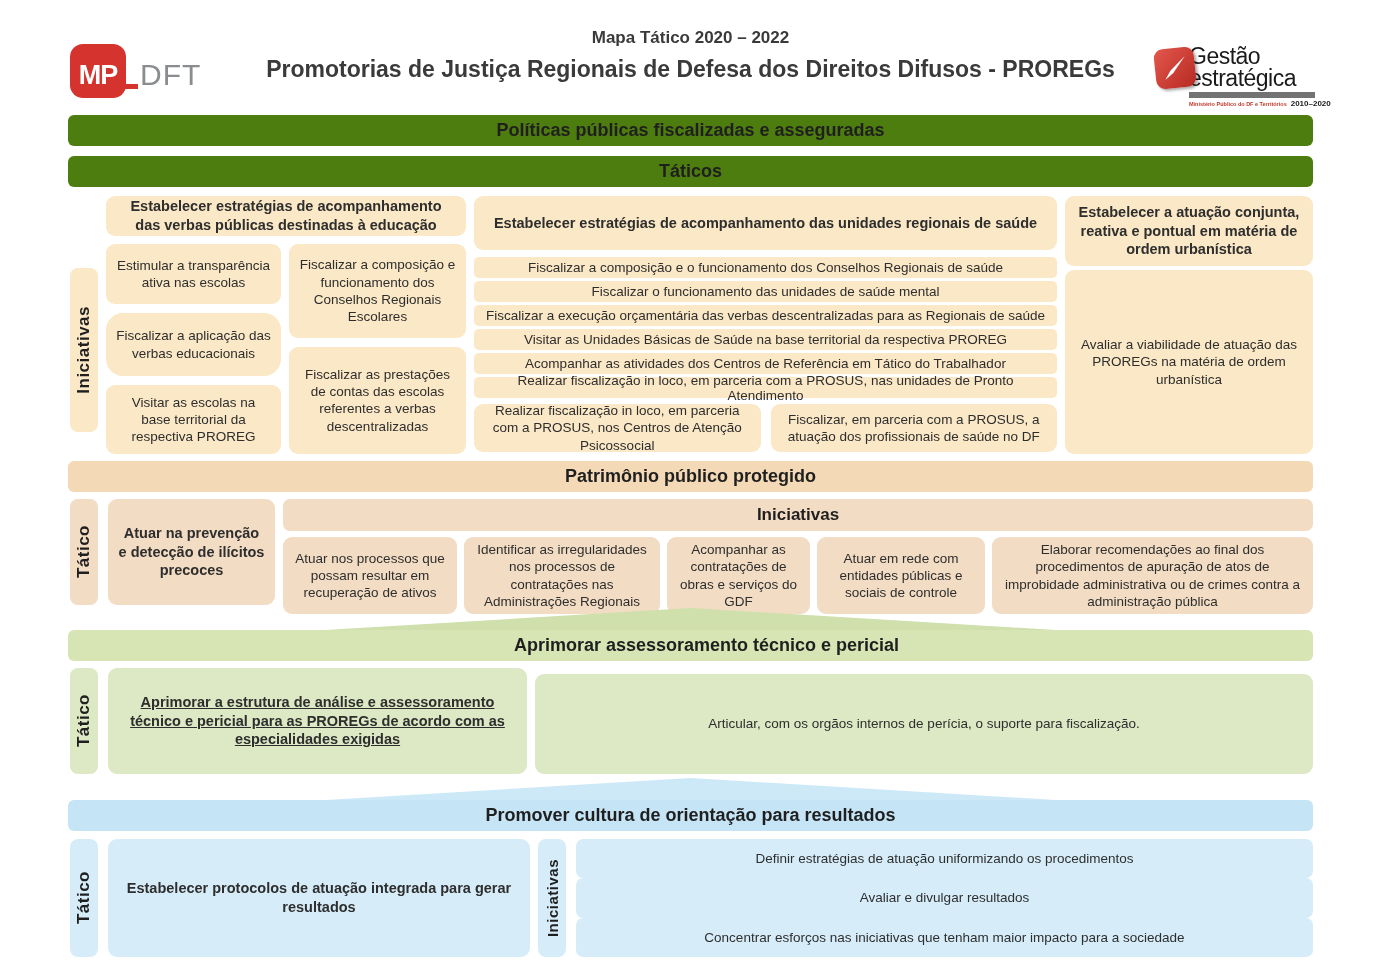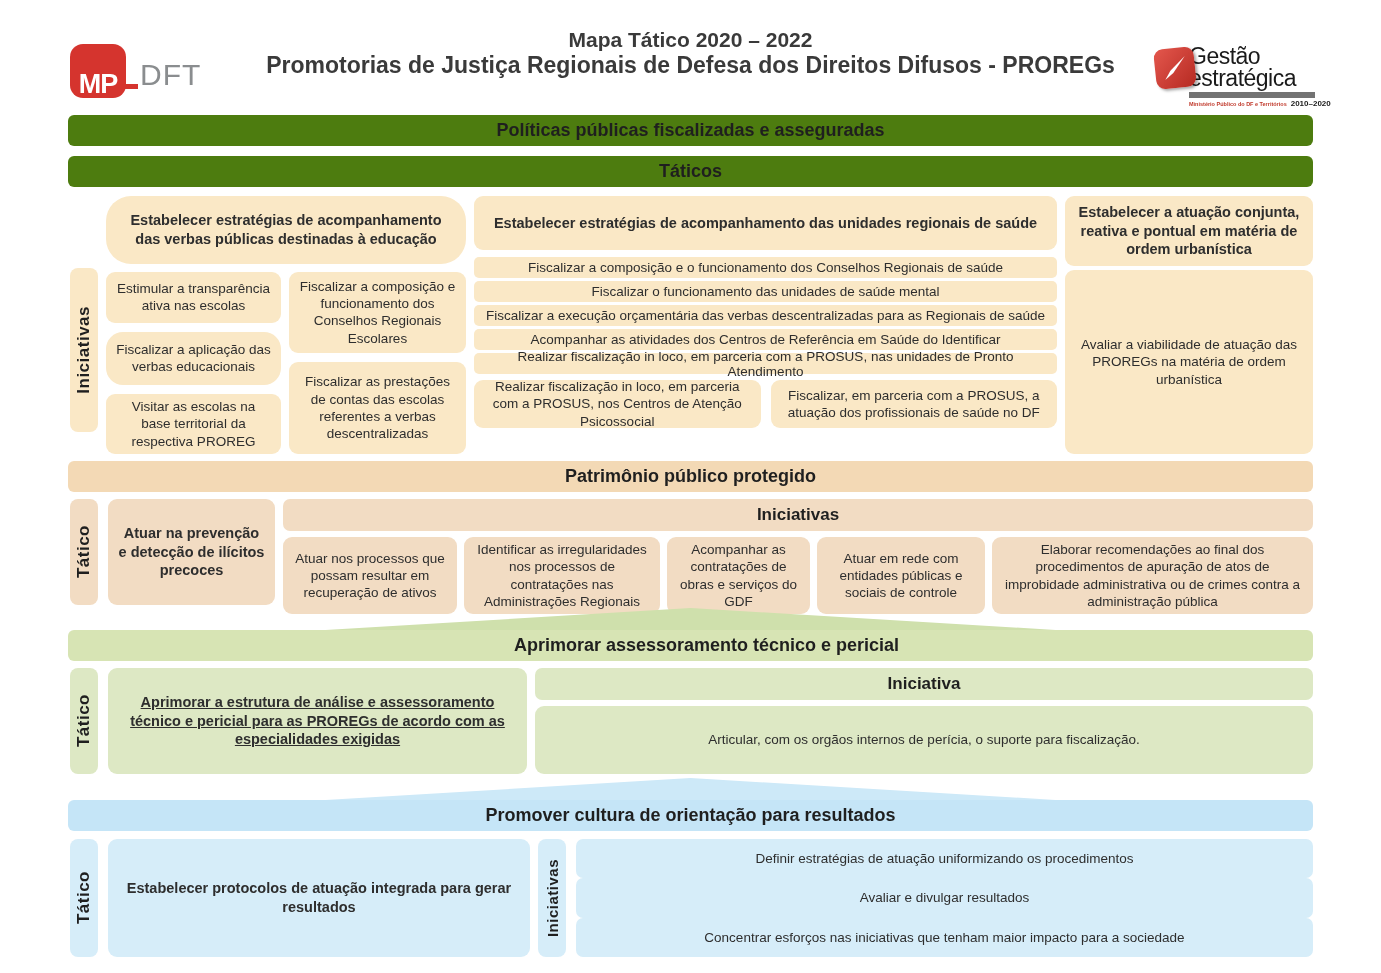--- a/index.html
+++ b/index.html
@@ -7,25 +7,25 @@
     position:relative; width:1381px; height:973px; background:#ffffff;
     font-family:"Liberation Sans", sans-serif; color:#2e2e2e; overflow:hidden;
   }
   
   .header { position:relative; height:112px; }
   .mpdft { position:absolute; left:70px; top:44px; display:flex; align-items:flex-end; }
   .mp-badge {
     position:relative; width:56px; height:54px; background:#d5342e;
     border-radius:13px; display:flex; align-items:flex-end; justify-content:center;
   }
-  .mp-badge span { color:#ffffff; font-weight:bold; font-size:27px; line-height:1; letter-spacing:-1px; }
+  .mp-badge span { color:#ffffff; font-weight:bold; font-size:27px; line-height:1; padding-bottom:9px; letter-spacing:-1px; }
   .mp-underscore { position:absolute; left:52px; bottom:9px; width:16px; height:5px; background:#d5342e; }
   .dft { color:#8a8d8f; font-size:30px; line-height:1; padding-bottom:8px; margin-left:14px; letter-spacing:1px; }
   .titles { position:absolute; left:0; right:0; top:28px; text-align:center; color:#3a3a3a; }
-  .title1 { font-weight:bold; font-size:21px; }
+  .title1 { font-weight:bold; font-size:17px; margin-bottom:8px; }
   .title2 { font-weight:bold; font-size:23px; }
   .gestao { position:absolute; right:66px; top:46px; width:160px; }
   .gestao-top { display:flex; align-items:flex-start; }
   .gestao-badge {
     width:40px; height:40px; background:linear-gradient(135deg,#e4574d,#b52a22);
     border-radius:9px; transform:rotate(-6deg); margin-right:-6px; margin-top:2px;
     display:flex; align-items:center; justify-content:center;
     box-shadow:2px 2px 3px rgba(0,0,0,0.35);
   }
   .pen-glyph { width:22px; height:22px; background:#ffffff; clip-path:polygon(0 100%, 28% 60%, 100% 0, 40% 72%); }
@@ -66,21 +66,21 @@
     font-weight:bold; font-size:17px; letter-spacing:0.5px; color:#1f1f1f;
   }
   
   .tacticals { display:flex; gap:8px; margin-left:70px; width:1243px; height:258px; box-sizing:border-box; }
   .y-side { margin-top:72px; height:164px; }
   .col1 { width:360px; flex:none; display:flex; flex-direction:column; }
   .col1-grid { display:flex; gap:8px; margin-top:8px; flex:1; }
   .col1-left  { width:175px; display:flex; flex-direction:column; gap:9px; }
   .col1-right { width:177px; display:flex; flex-direction:column; gap:9px; }
   .f53{flex:53;} .f57{flex:57;border-radius:17px;} .f62{flex:62;} .f84{flex:84;} .f97{flex:97;}
-  .col1-header { height:68px; flex:none;border-radius:25px; }
+  .col1-header { height:40px; flex:none; }
   .col2 { width:583px; flex:none; display:flex; flex-direction:column; }
   .col2-header { height:54px; flex:none; }
   .col2-rows { display:flex; flex-direction:column; gap:3px; margin-top:7px; }
   .row21 { height:21px; border-radius:5px; padding:0 8px; display:flex; align-items:center; justify-content:center; text-align:center; font-size:13.5px; box-sizing:border-box; }
   .col2-bottom { display:flex; gap:10px; margin-top:6px; }
   .col2-bottom .box { height:48px; width:287px; }
   .col3 { flex:1; display:flex; flex-direction:column; }
   .col3-header { height:70px; flex:none; }
   .col3-box { flex:1; margin-top:4px; }
   
@@ -168,21 +168,22 @@
         </div>
       </div>
     </div>
 
     <div class="col2">
       <div class="box ybox bold col2-header">Estabelecer estratégias de acompanhamento das unidades regionais de saúde</div>
       <div class="col2-rows">
         <div class="row21 ybox">Fiscalizar a composição e o funcionamento dos Conselhos Regionais de saúde</div>
         <div class="row21 ybox">Fiscalizar o funcionamento das unidades de saúde mental</div>
         <div class="row21 ybox">Fiscalizar a execução orçamentária das verbas descentralizadas para as Regionais de saúde</div>
-        <div class="row21 ybox">Acompanhar as atividades dos Centros de Referência em Saúde do Identificar</div>
+        <div class="row21 ybox">Visitar as Unidades Básicas de Saúde na base territorial da respectiva PROREG</div>
+        <div class="row21 ybox">Acompanhar as atividades dos Centros de Referência em Tático do Trabalhador</div>
         <div class="row21 ybox">Realizar fiscalização in loco, em parceria com a PROSUS, nas unidades de Pronto Atendimento</div>
       </div>
       <div class="col2-bottom">
         <div class="box ybox">Realizar fiscalização in loco, em parceria com a PROSUS, nos Centros de Atenção Psicossocial</div>
         <div class="box ybox">Fiscalizar, em parceria com a PROSUS, a atuação dos profissionais de saúde no DF</div>
       </div>
     </div>
 
     <div class="col3">
       <div class="box ybox bold col3-header">Estabelecer a atuação conjunta, reativa e pontual em matéria de ordem urbanística</div>
@@ -209,21 +210,20 @@
   </div>
 
   <div class="tri green"></div>
   <div class="band green">Aprimorar assessoramento técnico e pericial</div>
   <div class="sec-row green-row">
     <div class="vlabel gbox">
       <span>Tático</span>
     </div>
     <div class="box gbox bold green-tactic">Aprimorar a estrutura de análise e assessoramento técnico e pericial para as PROREGs de acordo com as especialidades exigidas</div>
     <div class="green-right">
-      <div class="init-header gbox">Iniciativa</div>
       <div class="box gbox">Articular, com os orgãos internos de perícia, o suporte para fiscalização.</div>
     </div>
   </div>
 
   <div class="tri blue"></div>
   <div class="band blue">Promover cultura de orientação para resultados</div>
   <div class="sec-row blue-row">
     <div class="vlabel bbox">
       <span>Tático</span>
     </div>

